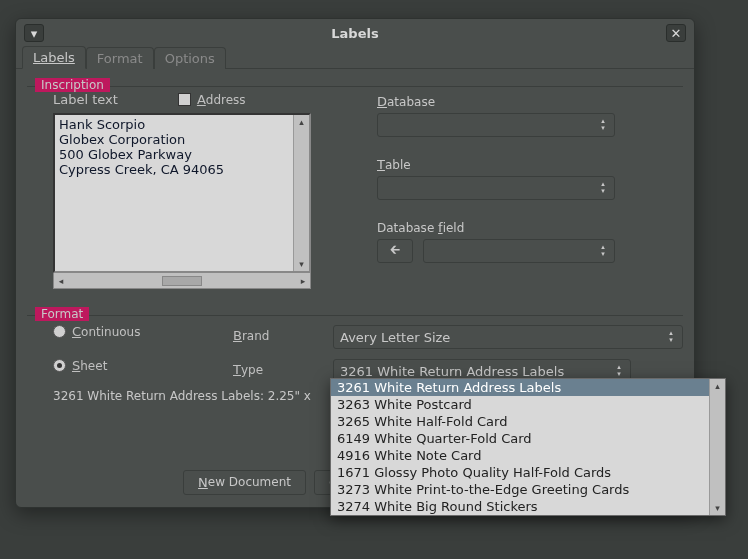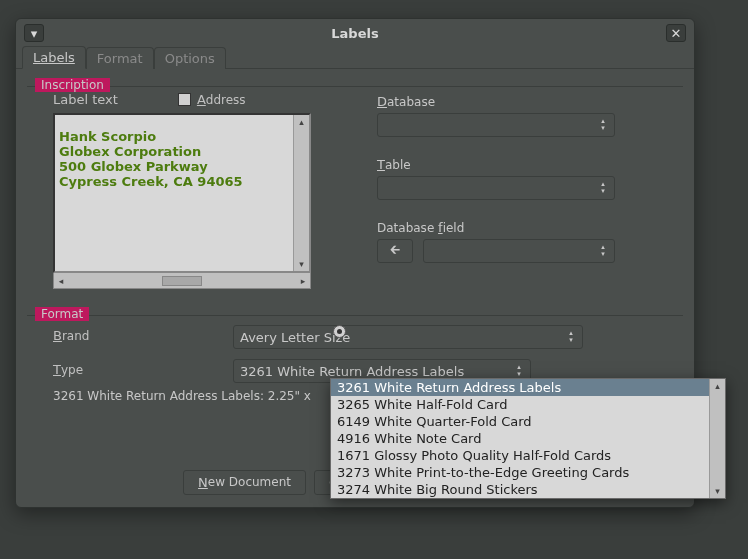--- a/index.html
+++ b/index.html
@@ -54,22 +54,22 @@
 
   .chk { display: inline-flex; align-items: center; gap: 6px; }
   .chkbox { width: 13px; height: 13px; background: #d0d0d0; border: 1px solid #333; }
 
   .textarea-wrap {
     margin-top: 6px; width: 258px; height: 160px;
     display: flex; border: 2px inset #888; background: #d8d8d8;
     box-shadow: 0 0 0 1px #fff inset;
   }
   .textarea {
-    flex: 1; background: #d8d8d8; color: #4d7c0f; padding: 14px 4px;
-    white-space: pre; overflow: hidden; font-weight: bold;
+    flex: 1; background: #d8d8d8; color: #0f172a; padding: 2px 4px;
+    white-space: pre; overflow: hidden;
   }
   .vscroll { width: 16px; background: #c0c0c0; border-left: 1px solid #999; position: relative; }
   .vscroll .arrow { height: 14px; display: flex; align-items: center; justify-content: center; font-size: 9px; color: #444; }
   .vscroll .track { position: absolute; top: 14px; bottom: 14px; left: 0; right: 0; }
   .hscroll { height: 16px; width: 258px; background: #c0c0c0; border: 1px solid #888; border-top: none; display: flex; align-items: center; justify-content: space-between; }
   .hscroll .arrow { width: 14px; text-align: center; font-size: 9px; color: #444; }
   .hscroll .thumb { height: 10px; background: #a8a8a8; flex: 0 0 40px; margin: 0 auto; border: 1px solid #888; }
 
   .field-label { font-size: 12px; color: #c8c8c8; margin-top: 2px; }
   .field-label .ul { text-decoration: underline; }
@@ -212,20 +212,24 @@
           </div>
         </div>
       </div>
     </div>
 
     <div class="group" style="padding-bottom:18px">
       <div class="group-line"></div>
       <div class="group-title">Format</div>
 
       <div class="format-grid">
+        <div class="radio-row">
+          <div class="radio"></div>
+          <span class="label"><span class="ul">C</span>ontinuous</span>
+        </div>
         <div class="label"><span class="ul">B</span>rand</div>
         <div class="combo" style="width:350px">
           <span>Avery Letter Size</span>
           <div class="spin">
               <div>▴</div>
               <div>▾</div>
             </div>
         </div>
 
         <div class="radio-row">
@@ -253,20 +257,21 @@
         <span>Cancel</span>
       </div>
     <div class="btn"><span class="ul">H</span>elp</div>
     <div class="btn"><span class="ul">R</span>eset</div>
   </div>
 </div>
 
 <div class="dropdown-popup">
   <div class="dropdown-list">
     <div class="dropdown-item sel">3261 White Return Address Labels</div>
+    <div class="dropdown-item">3263 White Postcard</div>
     <div class="dropdown-item">3265 White Half-Fold Card</div>
     <div class="dropdown-item">6149 White Quarter-Fold Card</div>
     <div class="dropdown-item">4916 White Note Card</div>
     <div class="dropdown-item">1671 Glossy Photo Quality Half-Fold Cards</div>
     <div class="dropdown-item">3273 White Print-to-the-Edge Greeting Cards</div>
     <div class="dropdown-item">3274 White Big Round Stickers</div>
   </div>
   <div class="dropdown-vscroll">
     <div class="arrow">▴</div>
     <div class="arrow" style="position:absolute;bottom:0;left:0;right:0;">▾</div>

